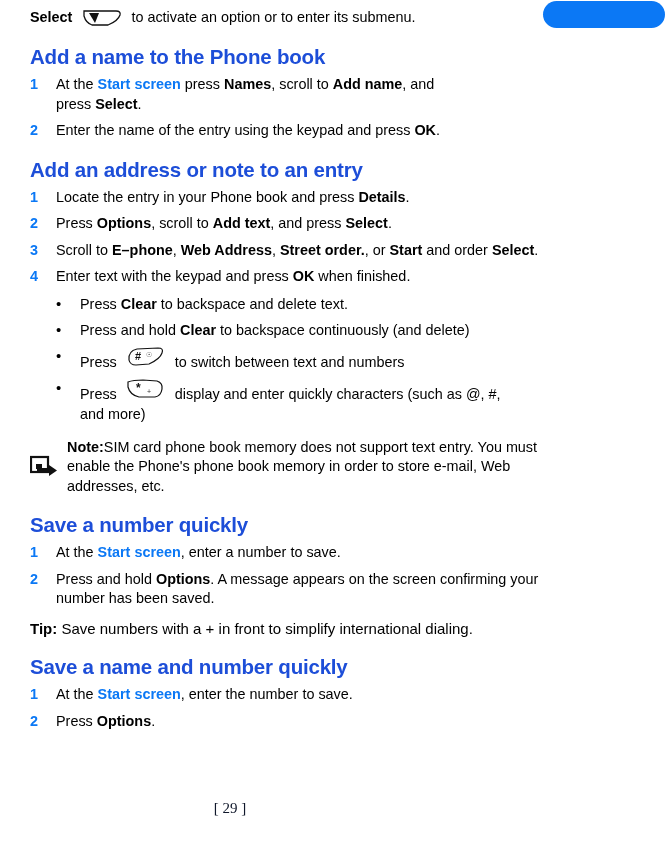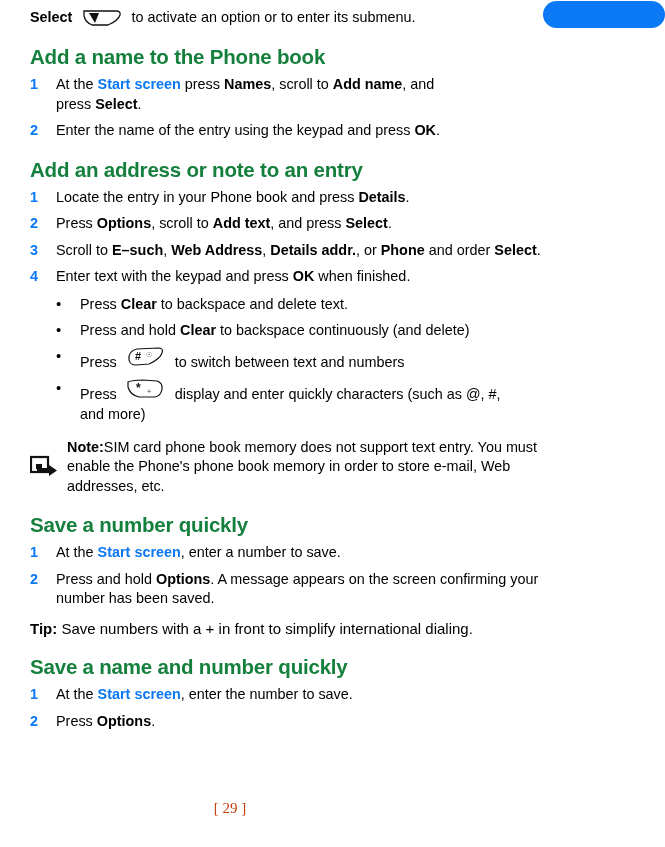--- a/index.html
+++ b/index.html
@@ -64,21 +64,21 @@
     height: 20px;
     margin: 0 5px 0 6px;
     position: relative;
     top: 1px;
   }
 
   
   h2.heading {
     font-size: 20.5px;
     font-weight: bold;
-    color: #15803d;
+    color: #1d4ed8;
     margin: 17px 0 6px 0;
     letter-spacing: -0.2px;
     line-height: 24px;
   }
 
   
   .step {
     display: flex;
     margin: 0 0 7px 0;
     font-size: 14.4px;
@@ -155,21 +155,21 @@
 
   
   .footer {
     position: absolute;
     left: 0;
     top: 800px;
     width: 460px;
     text-align: center;
     font-family: "Liberation Serif", serif;
     font-size: 15px;
-    color: #c2410c;
+    color: #0f172a;
   }
 </style>
 </head>
 <body>
 
 <div class="page">
 
   <div class="tab-marker"></div>
 
   <div class="content">
@@ -199,21 +199,21 @@
         <div class="step">
           <span class="num">1</span>
           <span class="txt"><span>Locate the entry in your Phone book and press </span><span class="b">Details</span><span>.</span></span>
         </div>
         <div class="step">
           <span class="num">2</span>
           <span class="txt"><span>Press </span><span class="b">Options</span><span>, scroll to </span><span class="b">Add text</span><span>, and press </span><span class="b">Select</span><span>.</span></span>
         </div>
         <div class="step">
           <span class="num">3</span>
-          <span class="txt"><span>Scroll to </span><span class="b">E–such</span><span>, </span><span class="b">Web Address</span><span>, </span><span class="b">Details addr.</span><span>, or </span><span class="b">Phone</span><span> and order </span><span class="b">Select</span><span>.</span></span>
+          <span class="txt"><span>Scroll to </span><span class="b">E–phone</span><span>, </span><span class="b">Web Address</span><span>, </span><span class="b">Street order.</span><span>, or </span><span class="b">Start</span><span> and order </span><span class="b">Select</span><span>.</span></span>
         </div>
         <div class="step">
           <span class="num">4</span>
           <span class="txt"><span>Enter text with the keypad and press </span><span class="b">OK</span><span> when finished.</span></span>
         </div>
         <div class="bullets">
           <div class="bullet">
             <span class="dot">•</span>
             <span class="btxt"><span>Press </span><span class="b">Clear</span><span> to backspace and delete text.</span></span>
           </div>

